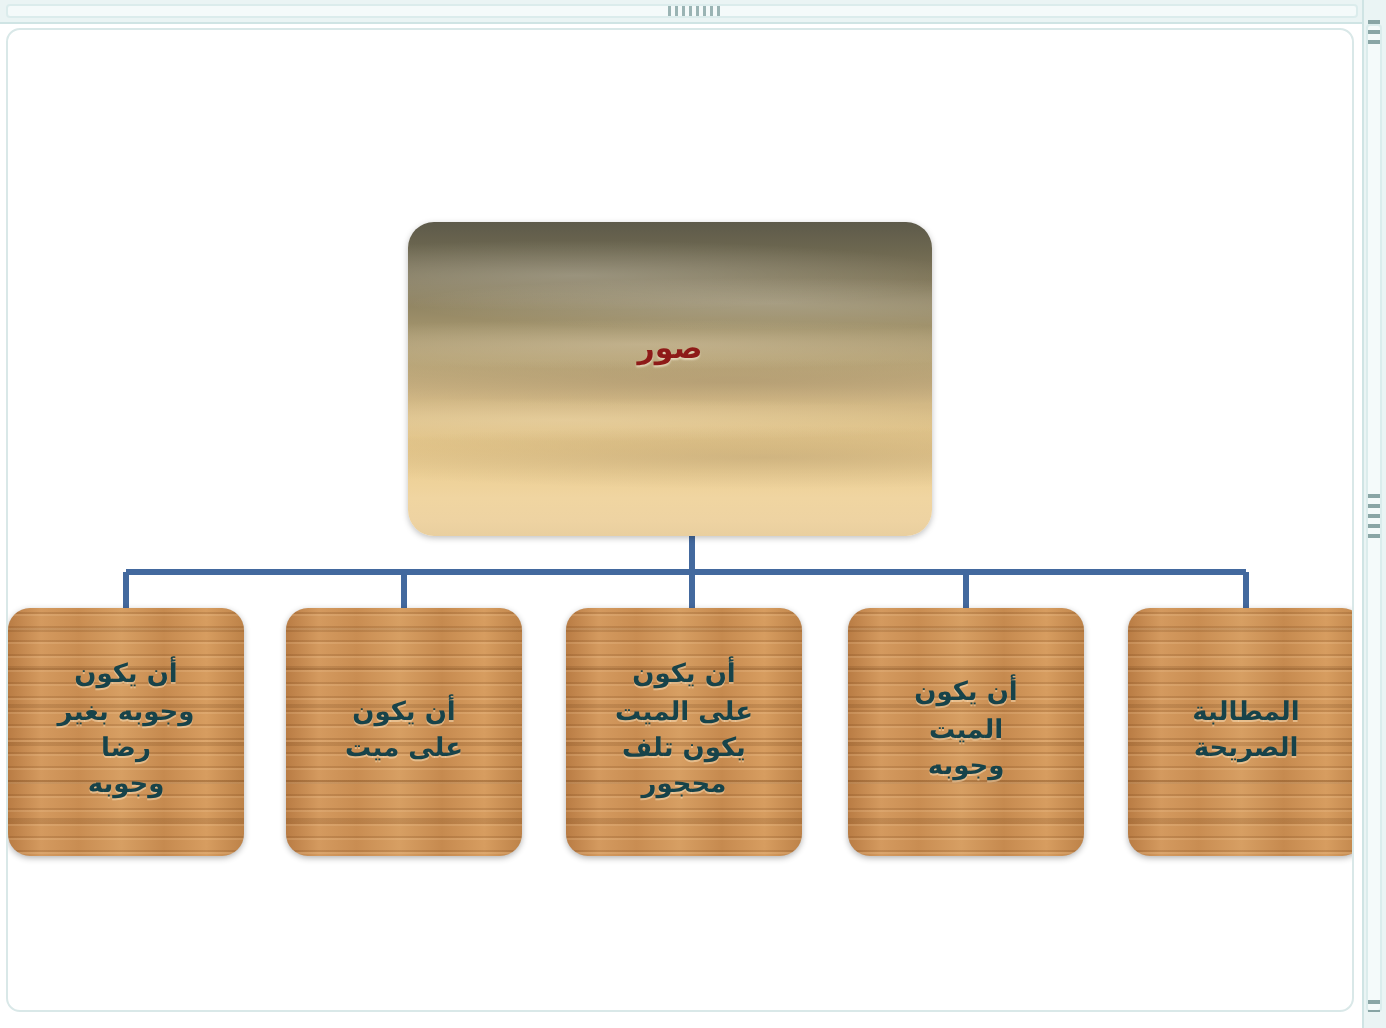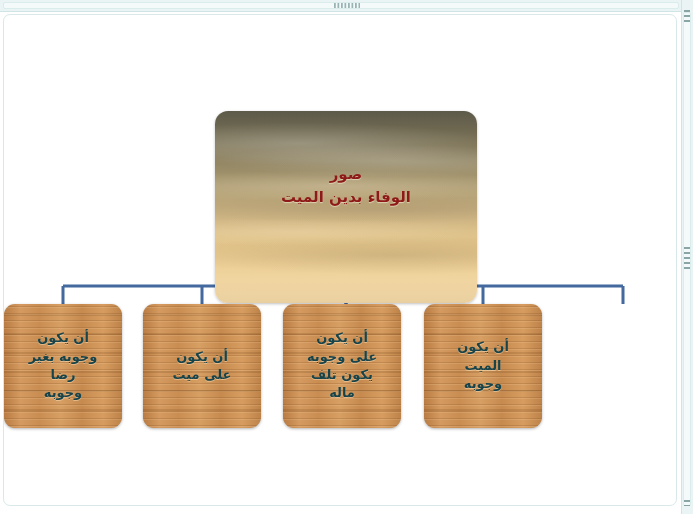--- a/index.html
+++ b/index.html
@@ -91,22 +91,22 @@
   #connector-layer {
     position: absolute;
     left: 0; top: 0;
     width: 674px; height: 492px;
     pointer-events: none;
   }
 
   
   #root-node {
     position: absolute;
-    left: 211px; top: 96px;
-    width: 262px; height: 192px;
+    left: 200px; top: 96px;
+    width: 262px; height: 157px;
     border-radius: 13px;
     overflow: hidden;
     box-shadow: 0 1px 3px rgba(0,0,0,.25);
     background:
       
       radial-gradient(120% 18% at 32% 17%, rgba(255,255,255,.22) 0%, rgba(255,255,255,0) 62%),
       radial-gradient(110% 13% at 70% 26%, rgba(255,255,255,.20) 0%, rgba(255,255,255,0) 64%),
       radial-gradient(130% 12% at 45% 39%, rgba(255,240,215,.26) 0%, rgba(255,240,215,0) 66%),
       radial-gradient(120% 11% at 62% 51%, rgba(150,128,96,.30) 0%, rgba(150,128,96,0) 70%),
       radial-gradient(120% 10% at 30% 63%, rgba(255,236,200,.28) 0%, rgba(255,236,200,0) 70%),
@@ -233,21 +233,20 @@
         <line x1="198" y1="271" x2="198" y2="289"></line>
         <line x1="342" y1="271" x2="342" y2="289"></line>
         <line x1="479" y1="271" x2="479" y2="289"></line>
         <line x1="619" y1="271" x2="619" y2="289"></line>
       </g>
     </svg>
 
     <div id="root-node">
       <div id="root-title">
         <span id="root-line-1">صور</span>
-        <span id="root-line-2">الوفاء بدين الميت</span>
       </div>
     </div>
 
     <div class="leaf-node" id="leaf-0">
       <div class="leaf-text">
         <span class="ln">أن يكون</span>
         <span class="ln">وجوبه بغير</span>
         <span class="ln">رضا</span>
         <span class="ln">وجوبه</span>
       </div>
@@ -256,29 +255,35 @@
     <div class="leaf-node" id="leaf-1">
       <div class="leaf-text">
         <span class="ln">أن يكون</span>
         <span class="ln">على ميت</span>
       </div>
     </div>
 
     <div class="leaf-node" id="leaf-2">
       <div class="leaf-text">
         <span class="ln">أن يكون</span>
-        <span class="ln">على وجوبه</span>
+        <span class="ln">على الميت</span>
         <span class="ln">يكون تلف</span>
-        <span class="ln">ماله</span>
+        <span class="ln">محجور</span>
       </div>
     </div>
 
     <div class="leaf-node" id="leaf-3">
       <div class="leaf-text">
         <span class="ln">أن يكون</span>
         <span class="ln">الميت</span>
         <span class="ln">وجوبه</span>
       </div>
     </div>
 
+    <div class="leaf-node" id="leaf-4">
+      <div class="leaf-text">
+        <span class="ln">المطالبة</span>
+        <span class="ln">الصريحة</span>
+      </div>
+    </div>
 
   </div>
 </div>
 
 </body></html>

